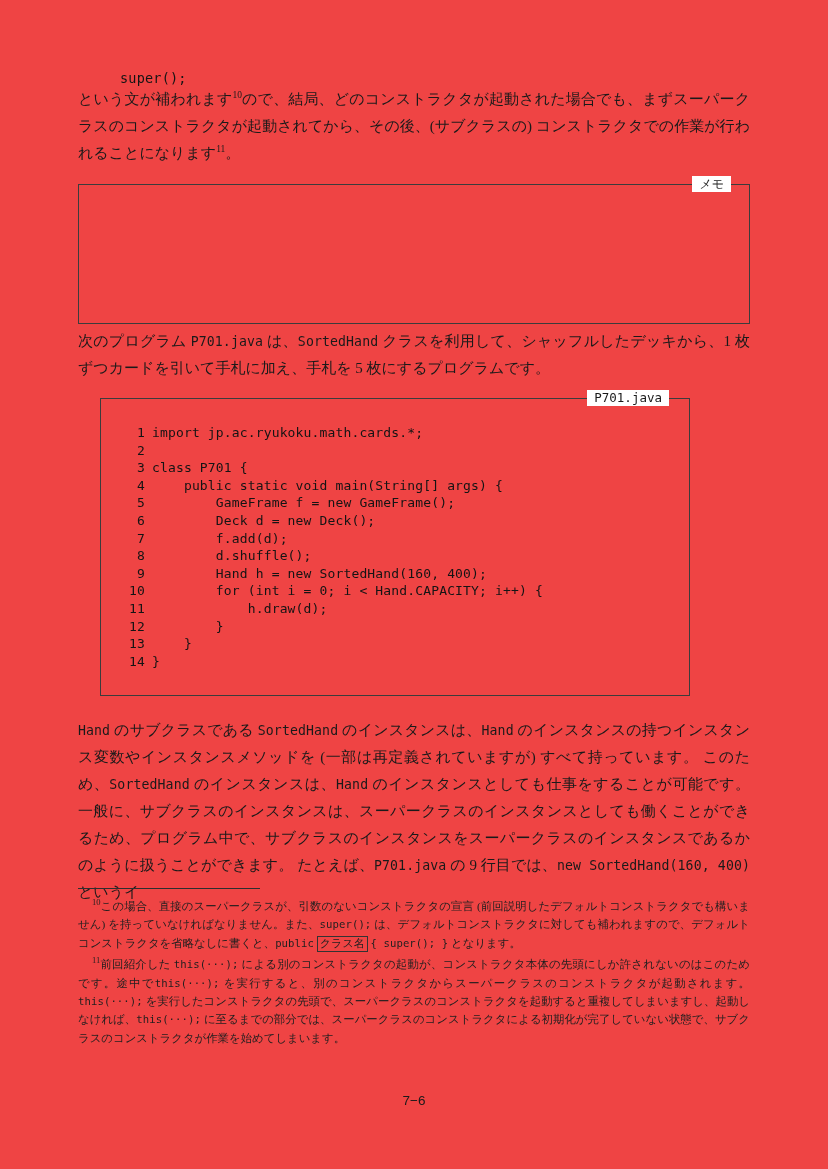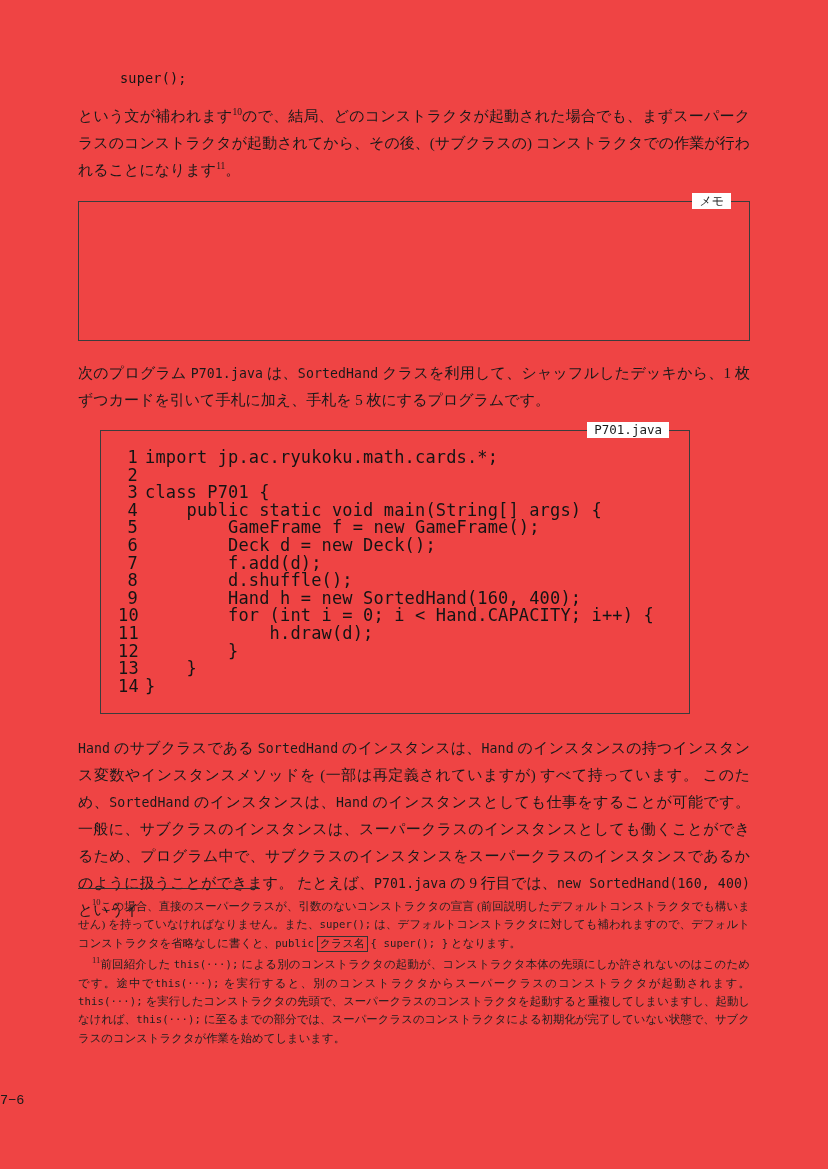--- a/index.html
+++ b/index.html
@@ -37,21 +37,21 @@
 
   
   p.body {
     font-size: 15px;
     line-height: 27px;
     margin: 0;
     text-align: justify;
     text-justify: inter-character;
     color: #1a1a1a;
   }
-  p.body.first { margin-top: 17px; }
+  p.body.first { }
 
   .mono {
     font-family: "DejaVu Sans Mono", "Liberation Mono", monospace;
     font-size: 13.2px;
     letter-spacing: 0.1px;
   }
   sup.fn {
     font-size: 9.5px;
     vertical-align: super;
     line-height: 0;
@@ -104,23 +104,23 @@
   h2.section .sec-num { margin-right: 17px; }
 
   
   .code-box {
     margin-top: 16px;
     margin-left: 22px;
     width: 590px;
     padding: 9px 0 9px 0;
   }
   pre.code {
-    margin: 9px;
-    font-family: "DejaVu Sans Mono", "Liberation Mono", monospace;
-    font-size: 17px;
+    margin: 16px;
+    font-family: "DejaVu Sans Mono", "Liberation Mono", monospace;
+    font-size: 13px;
     line-height: 17.6px;
     color: #141414;
     white-space: pre;
     padding-left: 8px;
     letter-spacing: 0.15px;
   }
   .ln {
     display: inline-block;
     width: 20px;
     text-align: right;
@@ -164,42 +164,43 @@
     line-height: 13px;
     font-size: 11px;
   }
 
   
   .page-footer {
     position: absolute;
     left: 0;
     top: 1093px;
     width: 828px;
+    text-align: center;
     font-size: 13.5px;
     color: #1a1a1a;
-    font-family: Liberation Mono, monospace;
+    font-family: Liberation Sans, sans-serif;
   }
 </style>
 </head>
 <body>
 
 <div class="page">
 
   <div class="content">
 
     <div class="inline-code-line">super();</div>
 
     <p class="body first"><span>という文が補われます</span><sup class="fn">10</sup><span>ので、結局、どのコンストラクタが起動された場合でも、まずスーパークラスのコンストラクタが起動されてから、その後、(サブクラスの) コンストラクタでの作業が行われることになります</span><sup class="fn">11</sup><span>。</span></p>
 
     <div class="framed memo-box">
       <span class="frame-label memo">メモ</span>
     </div>
 
 
-    <p class="body" style="margin-top:19px;"><span>次のプログラム </span><span class="mono">P701.java</span><span> は、</span><span class="mono">SortedHand</span><span> クラスを利用して、シャッフルしたデッキから、1 枚ずつカードを引いて手札に加え、手札を 5 枚にするプログラムです。</span></p>
+    <p class="body" style="margin-top:4px;"><span>次のプログラム </span><span class="mono">P701.java</span><span> は、</span><span class="mono">SortedHand</span><span> クラスを利用して、シャッフルしたデッキから、1 枚ずつカードを引いて手札に加え、手札を 5 枚にするプログラムです。</span></p>
 
     <div class="framed code-box">
       <span class="frame-label code">P701.java</span>
       <pre class="code"><span id="code-lines"><span class="ln">1</span><span>import jp.ac.ryukoku.math.cards.*;</span>
 <span class="ln">2</span><span></span>
 <span class="ln">3</span><span>class P701 {</span>
 <span class="ln">4</span><span>    public static void main(String[] args) {</span>
 <span class="ln">5</span><span>        GameFrame f = new GameFrame();</span>
 <span class="ln">6</span><span>        Deck d = new Deck();</span>
 <span class="ln">7</span><span>        f.add(d);</span>

